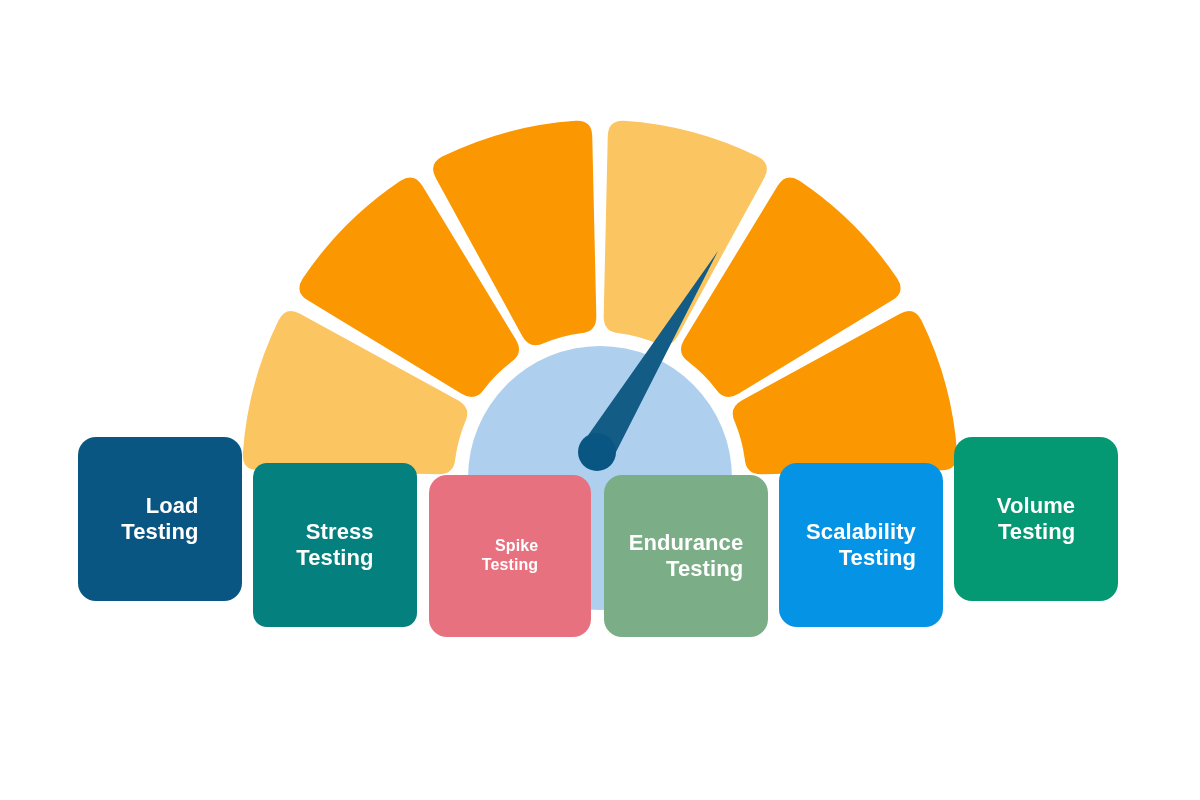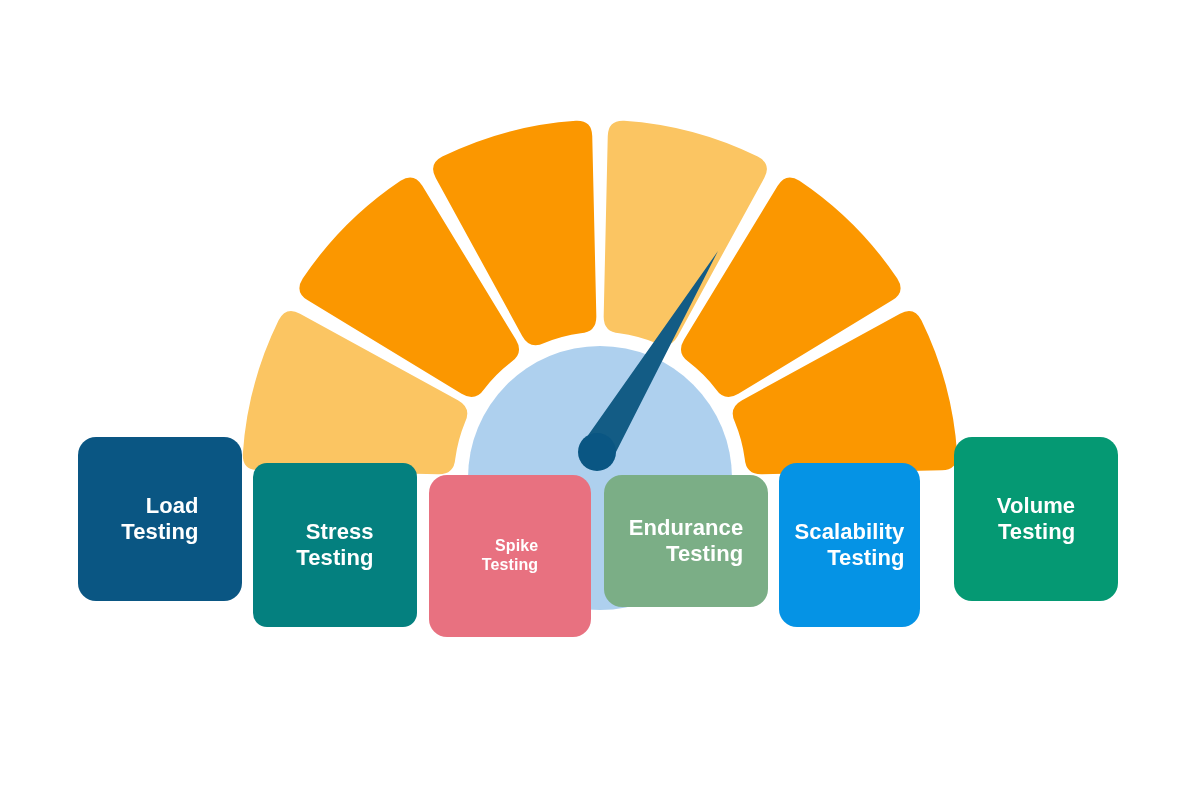--- a/index.html
+++ b/index.html
@@ -81,27 +81,27 @@
           <span class="line">Stress</span>
           <span class="line">Testing</span>
         </span>
       </div>
       <div class="label-box" style="left: 429px; top: 475px; width: 162px; height: 162px; background: rgb(232, 113, 128); font-size: 16px;">
         <span class="lbl-text">
           <span class="line">Spike</span>
           <span class="line">Testing</span>
         </span>
       </div>
-      <div class="label-box" style="left: 604px; top: 475px; width: 164px; height: 132px; background: rgb(123, 174, 134); font-size: 22px;">
+      <div class="label-box" style="left: 604px; top: 475px; width: 164px; height: 162px; background: rgb(123, 174, 134); font-size: 22px;">
         <span class="lbl-text">
           <span class="line">Endurance</span>
           <span class="line">Testing</span>
         </span>
       </div>
-      <div class="label-box" style="left: 779px; top: 463px; width: 141px; height: 164px; background: rgb(5, 147, 229); font-size: 22px;">
+      <div class="label-box" style="left: 779px; top: 463px; width: 164px; height: 164px; background: rgb(5, 147, 229); font-size: 22px;">
         <span class="lbl-text">
           <span class="line">Scalability</span>
           <span class="line">Testing</span>
         </span>
       </div>
       <div class="label-box" style="left: 954px; top: 437px; width: 164px; height: 164px; background: rgb(5, 153, 115); font-size: 22px;">
         <span class="lbl-text">
           <span class="line">Volume</span>
           <span class="line">Testing</span>
         </span>

